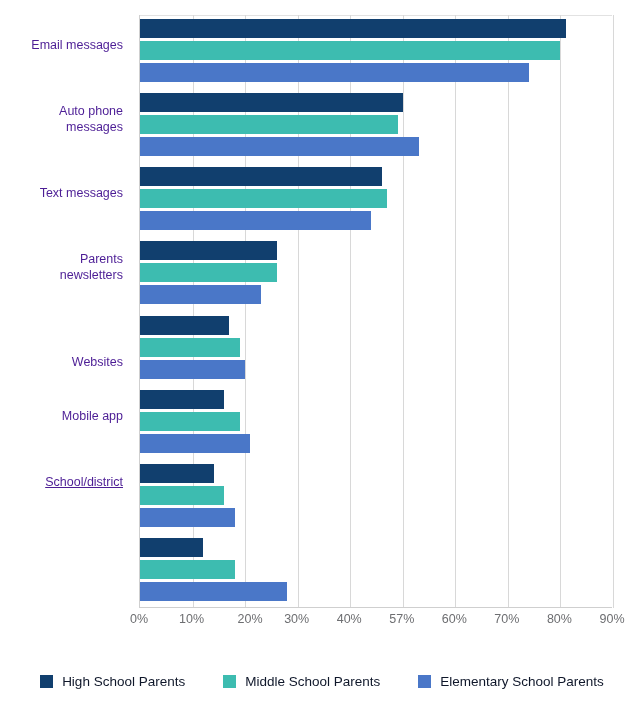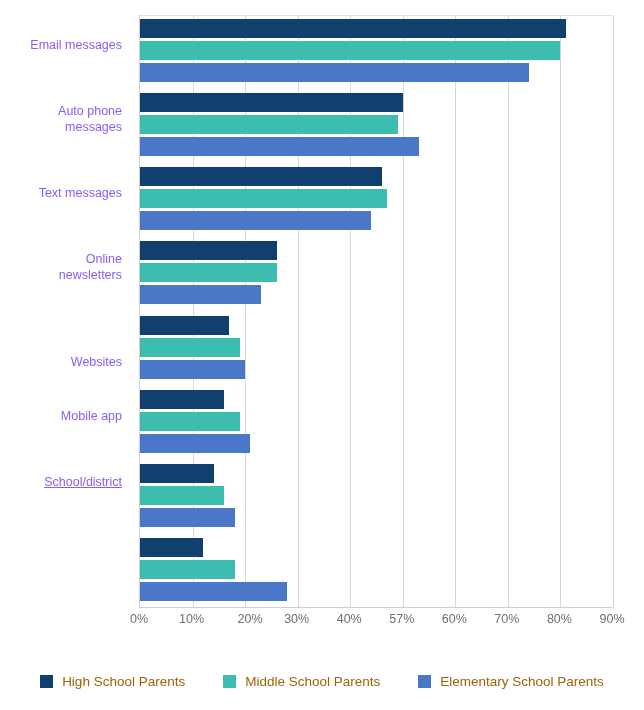--- a/index.html
+++ b/index.html
@@ -59,27 +59,27 @@
     height: 19px;
     border-radius: 0;
   }
   .bar.s0 { top: 4px; }
   .bar.s1 { top: 26px; }
   .bar.s2 { top: 48px; }
 
   
   .ylabel {
     position: absolute;
-    right: 8px;
+    right: 0;
     width: 128px;
     text-align: right;
-    color: #8b5cf6;
+    color: #4c1d95;
     font-size: 12.5px;
     line-height: 16px;
-    padding-right: 9px;
+    padding-right: 16px;
   }
   #ylabels {
     position: absolute;
     left: 0; top: 15px;
     width: 139px; height: 593px;
   }
 
   
   #xticks {
     position: absolute;
@@ -114,21 +114,21 @@
     align-items: center;
     gap: 9px;
   }
   .legend-swatch {
     width: 13px;
     height: 13px;
     display: inline-block;
   }
   .legend-label {
     font-size: 13.5px;
-    color: #a16207;
+    color: #0f172a;
     white-space: nowrap;
   }
 </style>
 </head>
 <body>
 
 <div id="chart-root">
 
   <div id="plot-area">
     <div class="grid-top-edge"></div>
@@ -193,21 +193,21 @@
         <div>Email messages</div>
       </div>
       <div class="ylabel" style="top: 88.1875px;">
         <div>Auto phone</div>
         <div>messages</div>
       </div>
       <div class="ylabel" style="top: 170.312px;">
         <div>Text messages</div>
       </div>
       <div class="ylabel" style="top: 236.438px;">
-        <div>Online</div>
+        <div>Parents</div>
         <div>newsletters</div>
       </div>
       <div class="ylabel" style="top: 318.562px; margin-top: 20px;">
         <div>Websites</div>
       </div>
       <div class="ylabel" style="top: 392.688px;">
         <div>Mobile app</div>
       </div>
       <div class="ylabel" style="top: 458.812px; text-decoration: underline;">
         <div>School/district</div>

